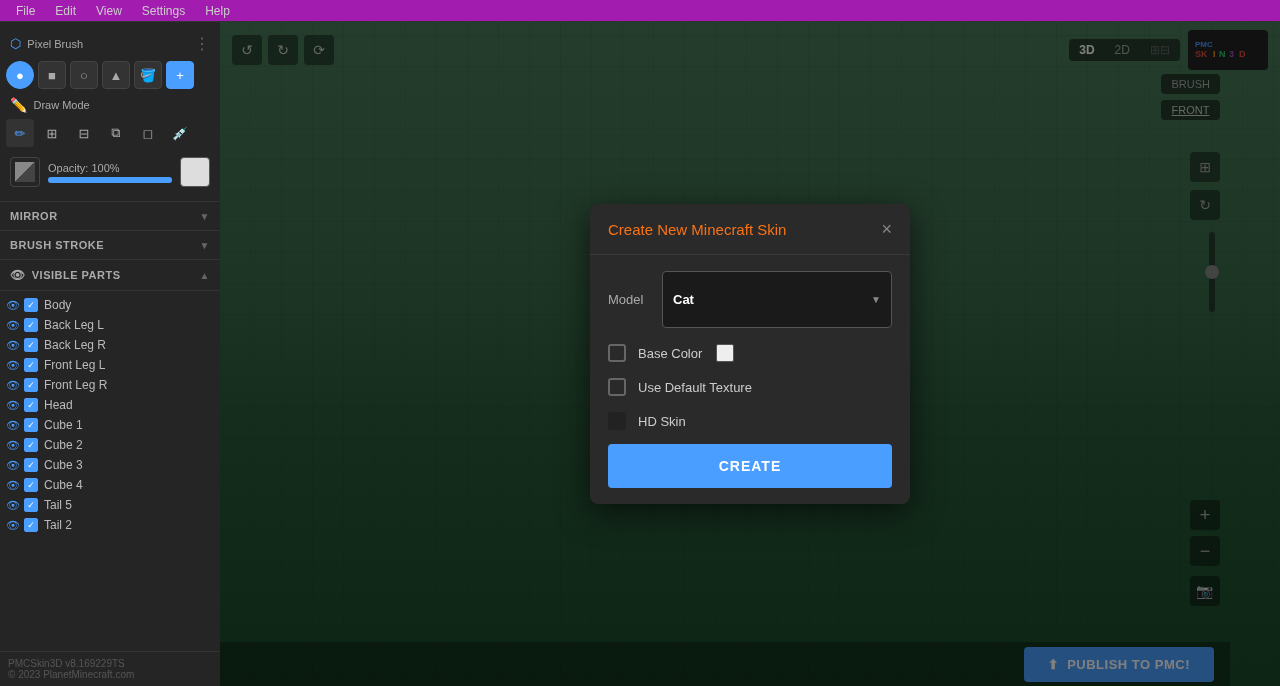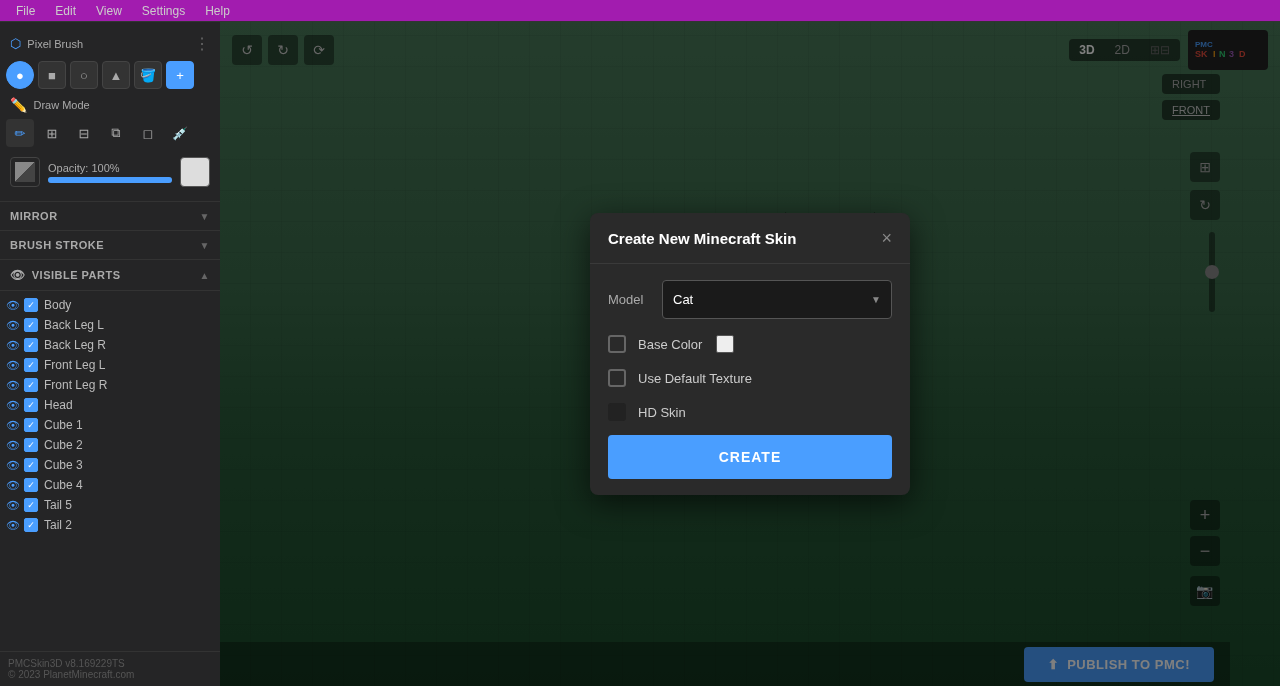--- a/index.html
+++ b/index.html
@@ -360,23 +360,23 @@
       overflow: hidden;
     }
     .modal-header {
       display: flex;
       align-items: center;
       justify-content: space-between;
       padding: 16px 18px;
       border-bottom: 1px solid #3a3a3a;
     }
     .modal-title {
-      color: #ffffff;
+      color: #f97316;
       font-size: 15px;
-      font-weight: 700;
+      font-weight: 400;
     }
     .modal-close {
       color: #888;
       font-size: 18px;
       cursor: pointer;
       line-height: 1;
     }
     .modal-body {
       padding: 16px 18px;
     }
@@ -391,25 +391,26 @@
       font-size: 13px;
       min-width: 50px;
     }
     .model-select {
       flex: 1;
       background: #1a1a1a;
       border: 1px solid #555;
       border-radius: 4px;
       color: #fff;
       font-size: 13px;
-      padding: 11px 10px;
+      padding: 20px 10px;
       display: flex;
       align-items: center;
       justify-content: space-between;
       cursor: pointer;
+      font-weight: bold;
     }
     .model-select-arrow {
       color: #888;
       font-size: 10px;
     }
     .checkbox-row {
       display: flex;
       align-items: center;
       gap: 12px;
       margin-bottom: 12px;
@@ -655,21 +656,21 @@
             <text x="20" y="24" font-size="9" fill="#f39c12" font-weight="bold">I</text>
             <text x="26" y="24" font-size="9" fill="#2ecc71" font-weight="bold">N</text>
             <text x="36" y="24" font-size="9" fill="#9b59b6" font-weight="bold">3</text>
             <text x="46" y="24" font-size="9" fill="#e74c3c" font-weight="bold">D</text>
           </svg>
         </div>
       </div>
     </div>
 
     <div style="position:absolute; top:52px; right:60px; display:flex; flex-direction:column; gap:6px;">
-      <div style="background:rgba(0,0,0,0.5); border-radius:4px; padding:4px 10px; color:#aaa; font-size:11px;">RIGHT</div>
+      <div style="background:rgba(0,0,0,0.5); border-radius:4px; padding:4px 10px; color:#aaa; font-size:11px;">BRUSH</div>
       <div style="background:rgba(0,0,0,0.5); border-radius:4px; padding:4px 10px; color:#ccc; font-size:11px;text-decoration:underline;">FRONT</div>
     </div>
 
     <div style="position:absolute; top:130px; right:60px;">
       <div style="width:30px; height:30px; background:rgba(0,0,0,0.4); border-radius:4px; display:flex; align-items:center; justify-content:center; color:#aaa; font-size:14px;">⊞</div>
     </div>
 
     <div style="position:absolute; top:168px; right:60px;">
       <div style="width:30px; height:30px; background:rgba(0,0,0,0.4); border-radius:4px; display:flex; align-items:center; justify-content:center; color:#aaa; font-size:14px;">↻</div>
     </div>

